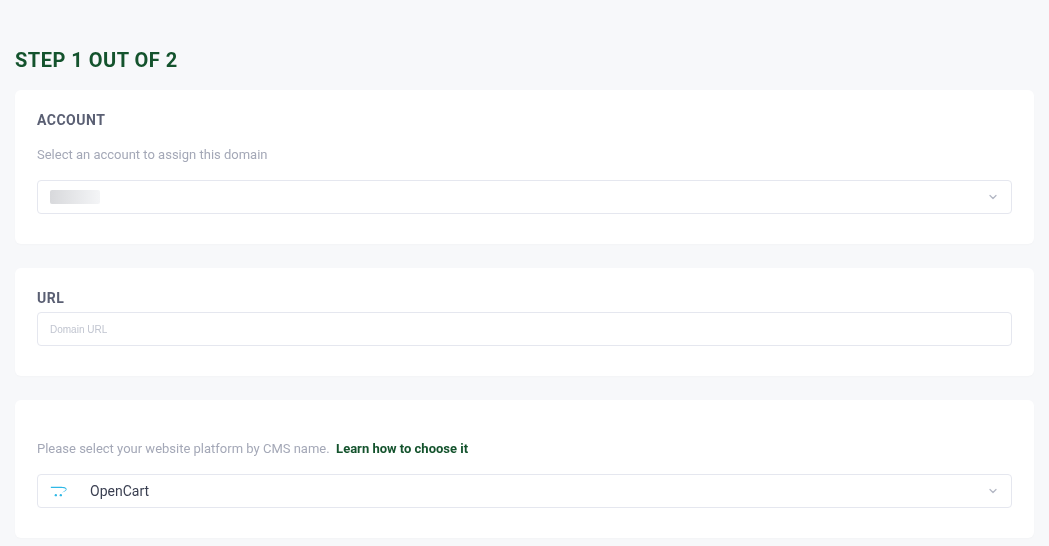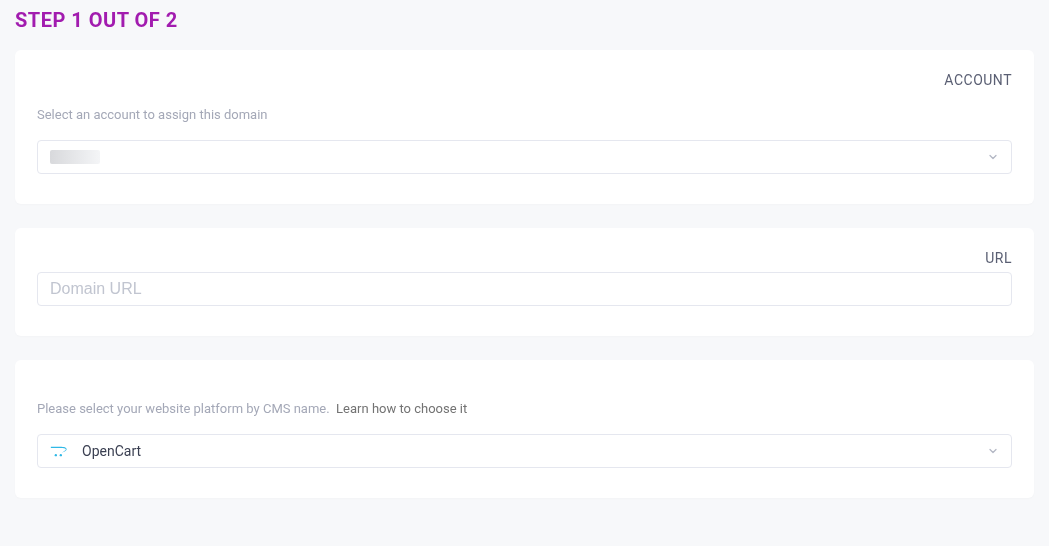--- a/index.html
+++ b/index.html
@@ -6,85 +6,86 @@
     body {
       font-family: -apple-system, BlinkMacSystemFont, "Segoe UI", Roboto, "Helvetica Neue", Arial, sans-serif;
       background: #f7f8fa;
       padding: 0 15px 20px 15px;
       width: 1049px;
       color: #3a3f51;
     }
     .step-title {
       font-size: 20px;
       font-weight: 700;
-      color: #a21caf;
+      color: #14532d;
       letter-spacing: 0.5px;
       padding: 8px 0 18px 0;
+      margin-top: 40px;
     }
     .card {
       background: #ffffff;
       border-radius: 6px;
       padding: 22px 22px 30px 22px;
       margin-bottom: 24px;
       box-shadow: 0 1px 2px rgba(0,0,0,0.02);
     }
     .section-title {
       font-size: 14px;
-      font-weight: 400;
+      font-weight: 700;
       color: #5a5f73;
       letter-spacing: 0.5px;
       margin-bottom: 6px;
-      text-align: right;
     }
     .section-subtitle {
       font-size: 13px;
       color: #a4a8b7;
       margin-bottom: 18px;
       margin-top: 19px;
     }
     .section-subtitle a {
-      color: #737373;
+      color: #14532d;
       text-decoration: none;
       cursor: pointer;
+      font-weight: bold;
     }
     .select {
       width: 100%;
       height: 34px;
       border: 1px solid #e5e7ef;
       border-radius: 4px;
       background: #ffffff;
       display: flex;
       align-items: center;
       justify-content: space-between;
       padding: 0 12px;
       cursor: pointer;
       font-size: 14px;
       color: #3a3f51;
     }
     .select-content {
       display: flex;
       align-items: center;
-      gap: 12px;
+      gap: 20px;
     }
     .select-value {
       font-size: 14px;
     }
     .chevron {
       color: #b3b7c4;
       display: flex;
       align-items: center;
     }
     .input {
       width: 100%;
       height: 34px;
       border: 1px solid #e5e7ef;
       border-radius: 4px;
       background: #ffffff;
       padding: 0 12px;
-      font-size: 16px;
+      font-size: 10px;
       color: #3a3f51;
       outline: none;
     }
     .input::placeholder {
       color: #c1c5d0;
     }
     .blurred {
       width: 50px;
       height: 14px;
       background: linear-gradient(90deg, #d8d9dc 0%, #f4f5f7 100%);

